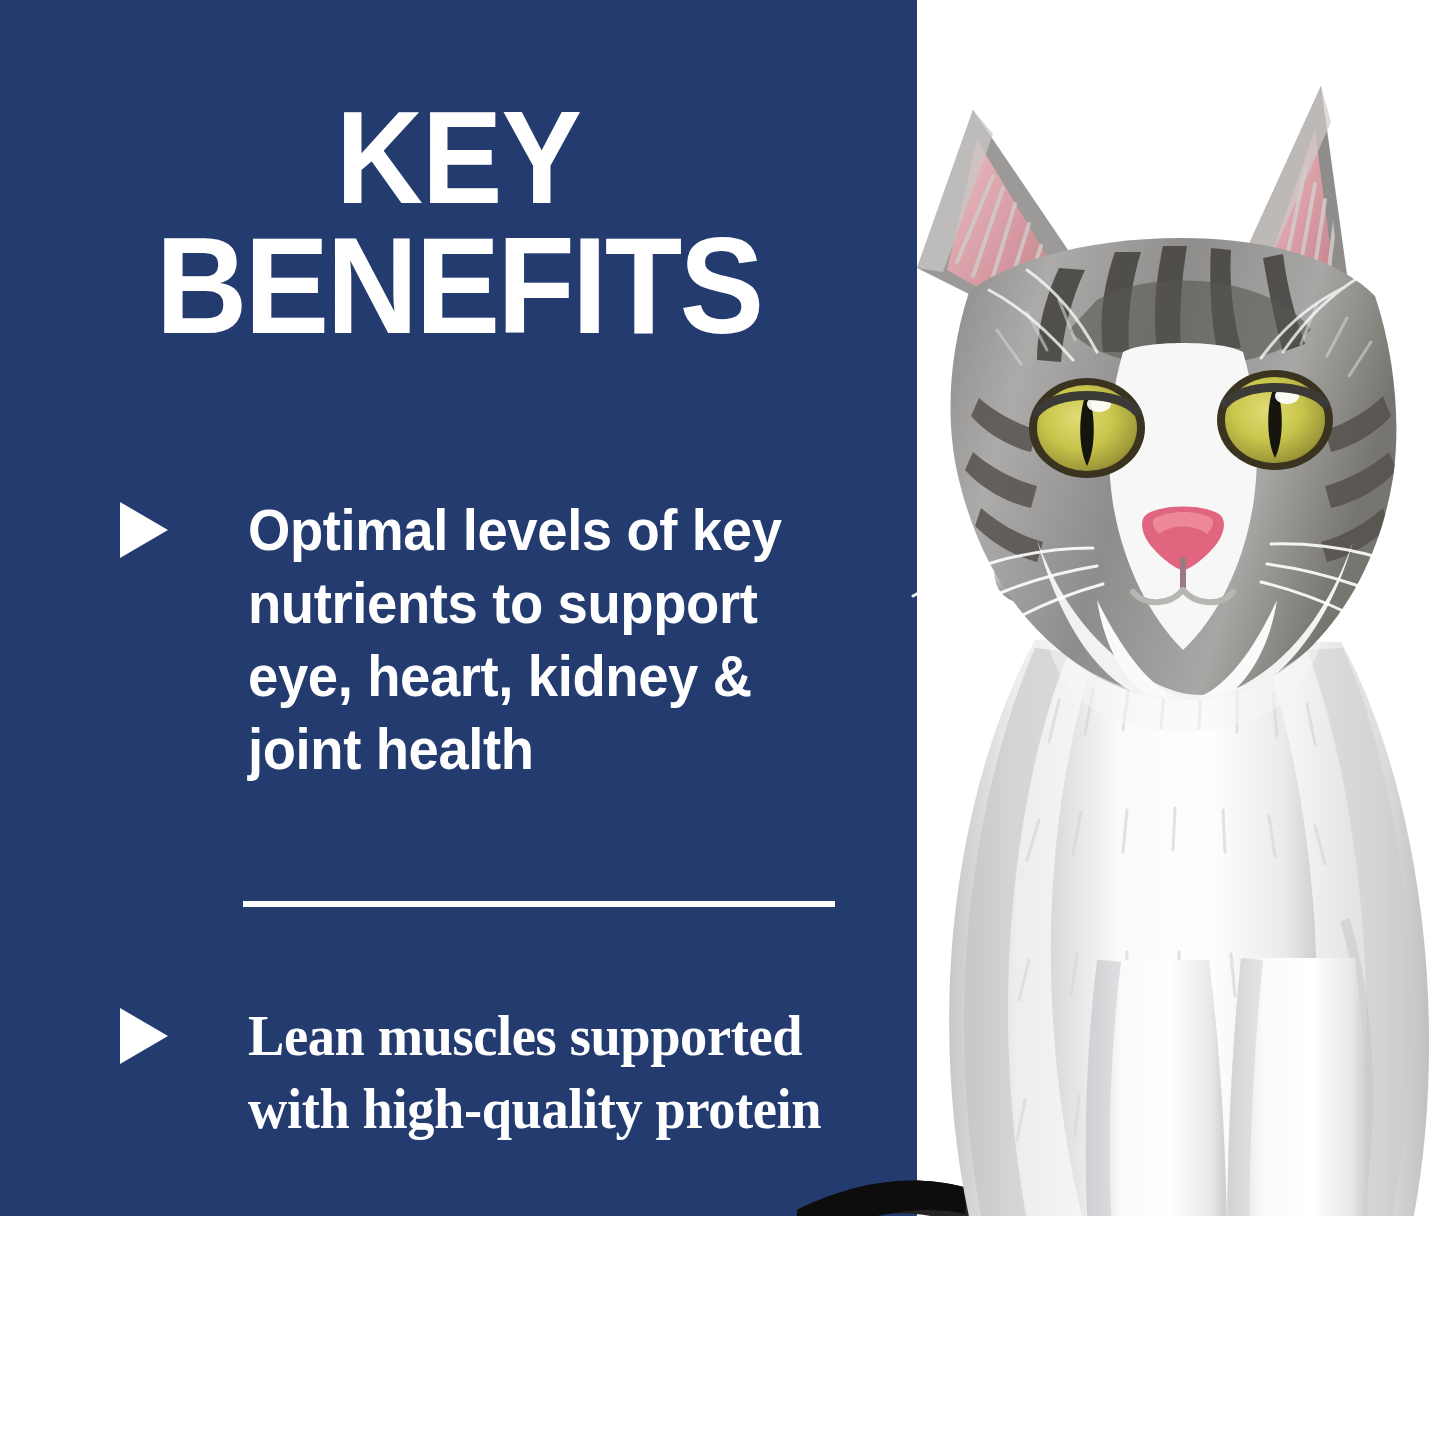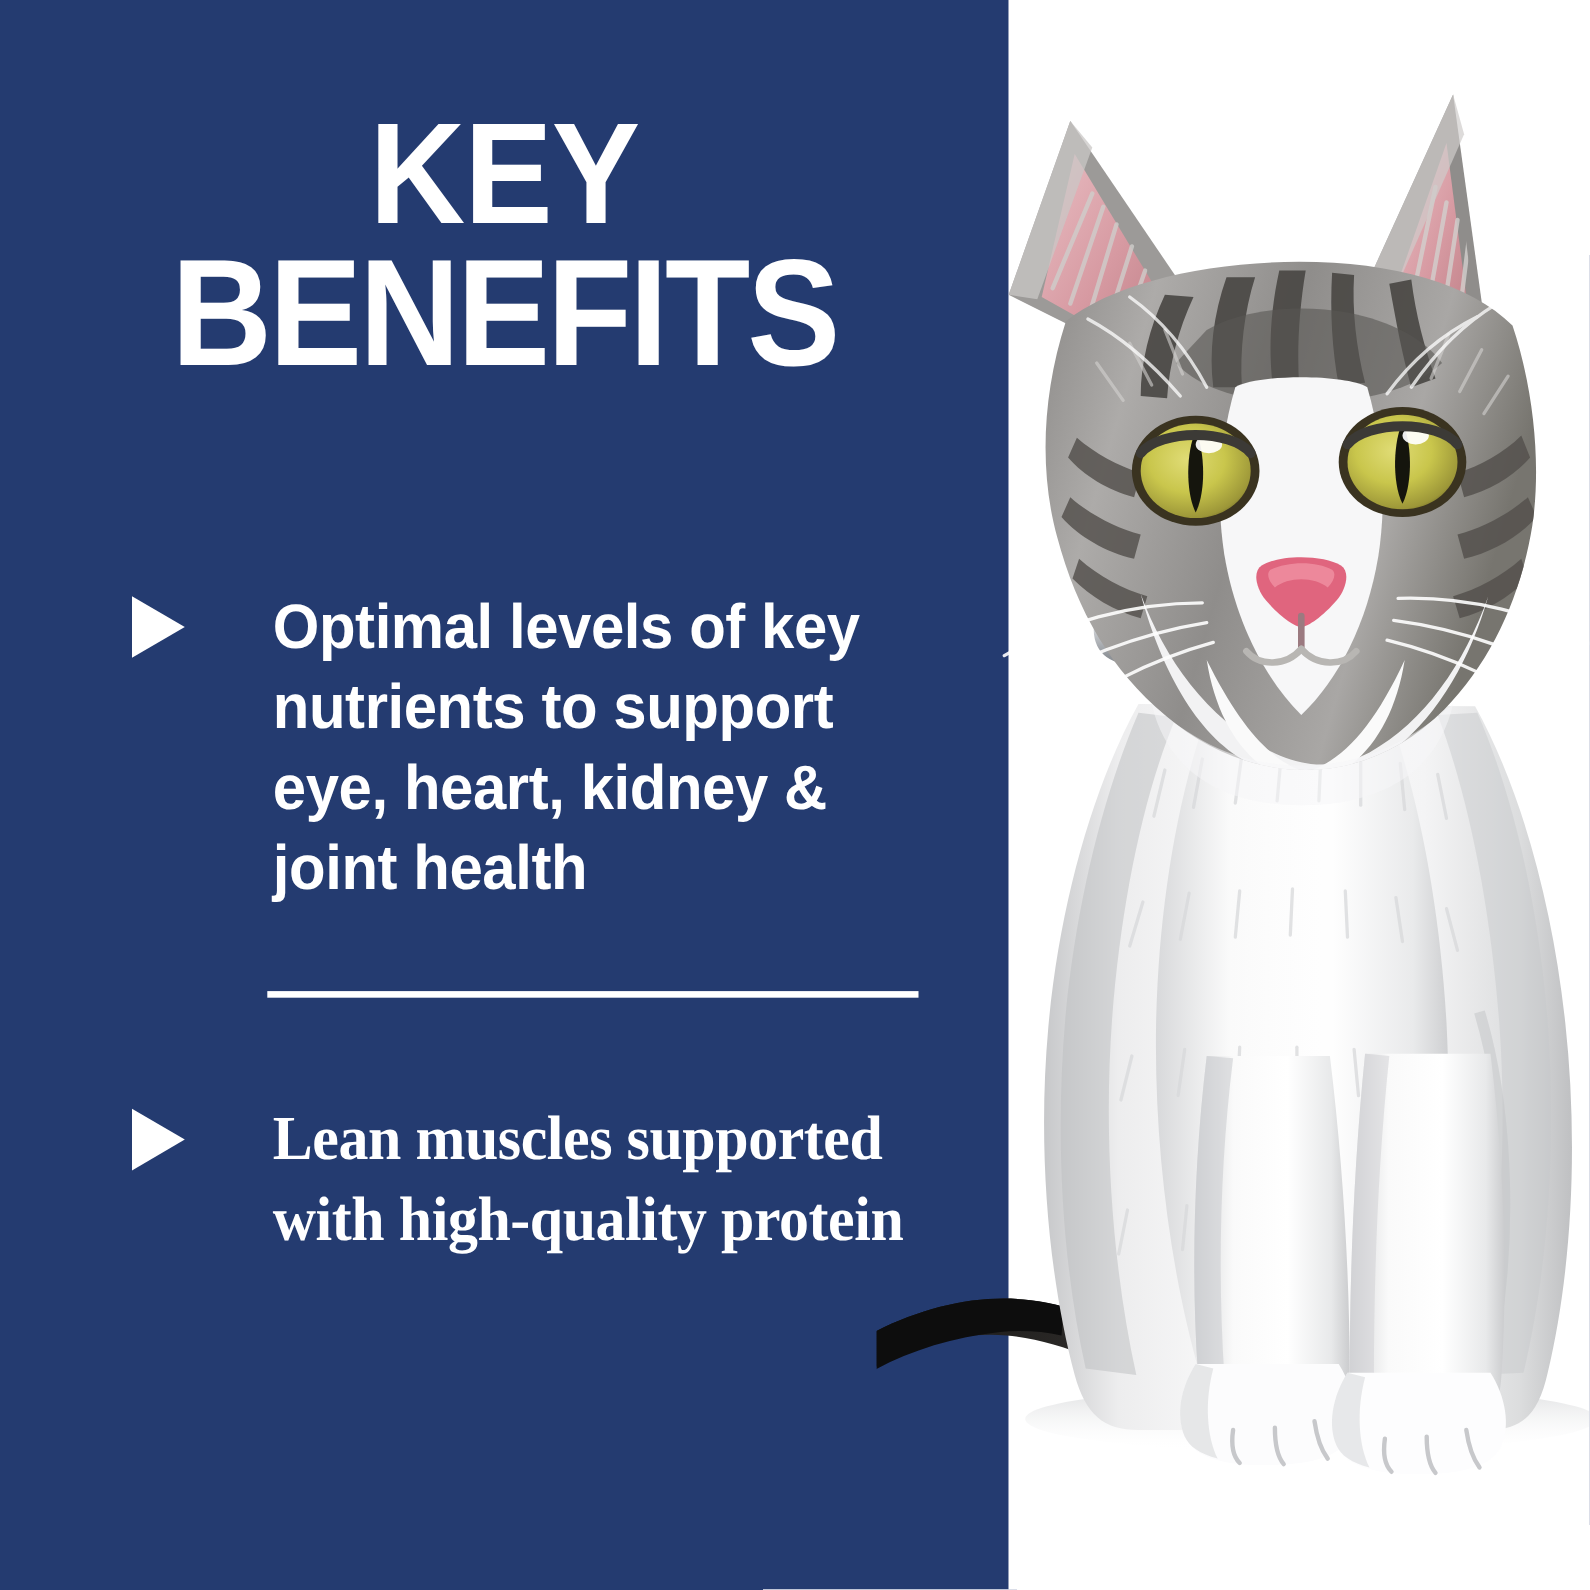--- a/index.html
+++ b/index.html
@@ -3,21 +3,21 @@
 <meta charset="utf-8">
 <style>
   html, body {
     margin: 0;
     padding: 0;
     background: #ffffff;
   }
   #page {
     position: relative;
     width: 1445px;
-    height: 1445px;
+    height: 1216px;
     background: #ffffff;
     overflow: hidden;
     font-family: "Liberation Sans", sans-serif;
   }
 
   
   .navy-panel {
     position: absolute;
     left: 0;
     top: 0;
@@ -51,21 +51,21 @@
   }
 
   
   .benefit {
     position: absolute;
     display: flex;
     align-items: flex-start;
     left: 118px;
     width: 760px;
   }
-  .benefit-1 { top: 534px; }
+  .benefit-1 { top: 494px; }
   .benefit-2 { top: 1000px; font-family: Liberation Serif, serif; }
 
   .bullet-marker {
     flex: 0 0 auto;
     width: 52px;
     height: 60px;
     margin-top: 6px;
     position: relative;
   }
   .bullet-marker svg {

